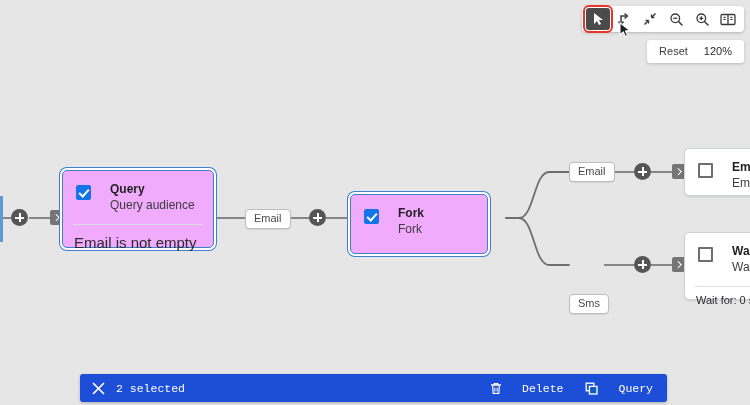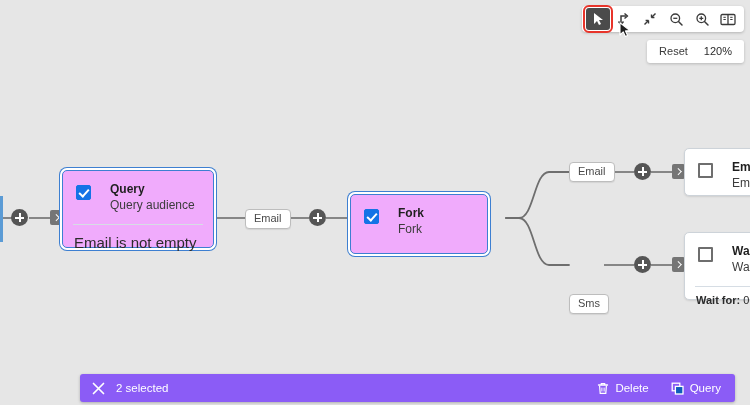--- a/index.html
+++ b/index.html
@@ -121,21 +121,21 @@
   .node-body-value {
     font-size: 15px;
     color: #2b2b2b;
     white-space: nowrap;
   }
   .node-body-inline {
     font-size: 11px;
     color: #2b2b2b;
     white-space: nowrap;
   }
-  .node-body-inline b { font-weight: bold; }
+  .node-body-inline b { font-weight: normal; }
 
   
   #node-query { left: 62px;  top: 170px; width: 152px; height: 78px; }
   #node-fork  { left: 350px; top: 194px; width: 138px; height: 60px; }
   #node-email { left: 684px; top: 148px; width: 130px; height: 48px; }
   #node-wait  { left: 684px; top: 232px; width: 130px; height: 68px; }
 
   
   .plus {
     position: absolute;
@@ -238,47 +238,48 @@
     left: 619px;
     top: 22px;
     pointer-events: none;
   }
 
   
   .actionbar {
     position: absolute;
     left: 80px;
     top: 374px;
-    width: 655px;
+    width: 587px;
     height: 28px;
-    background: #8b5cf6;
+    background: #1d4ed8;
     border-radius: 3px;
     display: flex;
     align-items: center;
     color: #ffffff;
     font-size: 11.5px;
     box-shadow: 0 1px 3px rgba(0,0,0,0.25);
+    font-family: Liberation Mono, monospace;
   }
   .ab-left {
     display: flex;
     align-items: center;
     gap: 11px;
     padding-left: 12px;
   }
   .ab-right {
     margin-left: auto;
     display: flex;
     align-items: center;
     gap: 22px;
     padding-right: 14px;
   }
   .ab-item {
     display: flex;
     align-items: center;
-    gap: 6px;
+    gap: 20px;
   }
   .ab-item svg, .ab-left svg { display: block; }
 </style>
 </head>
 <body>
 
 <div id="app">
 
   <div id="canvas">
 

